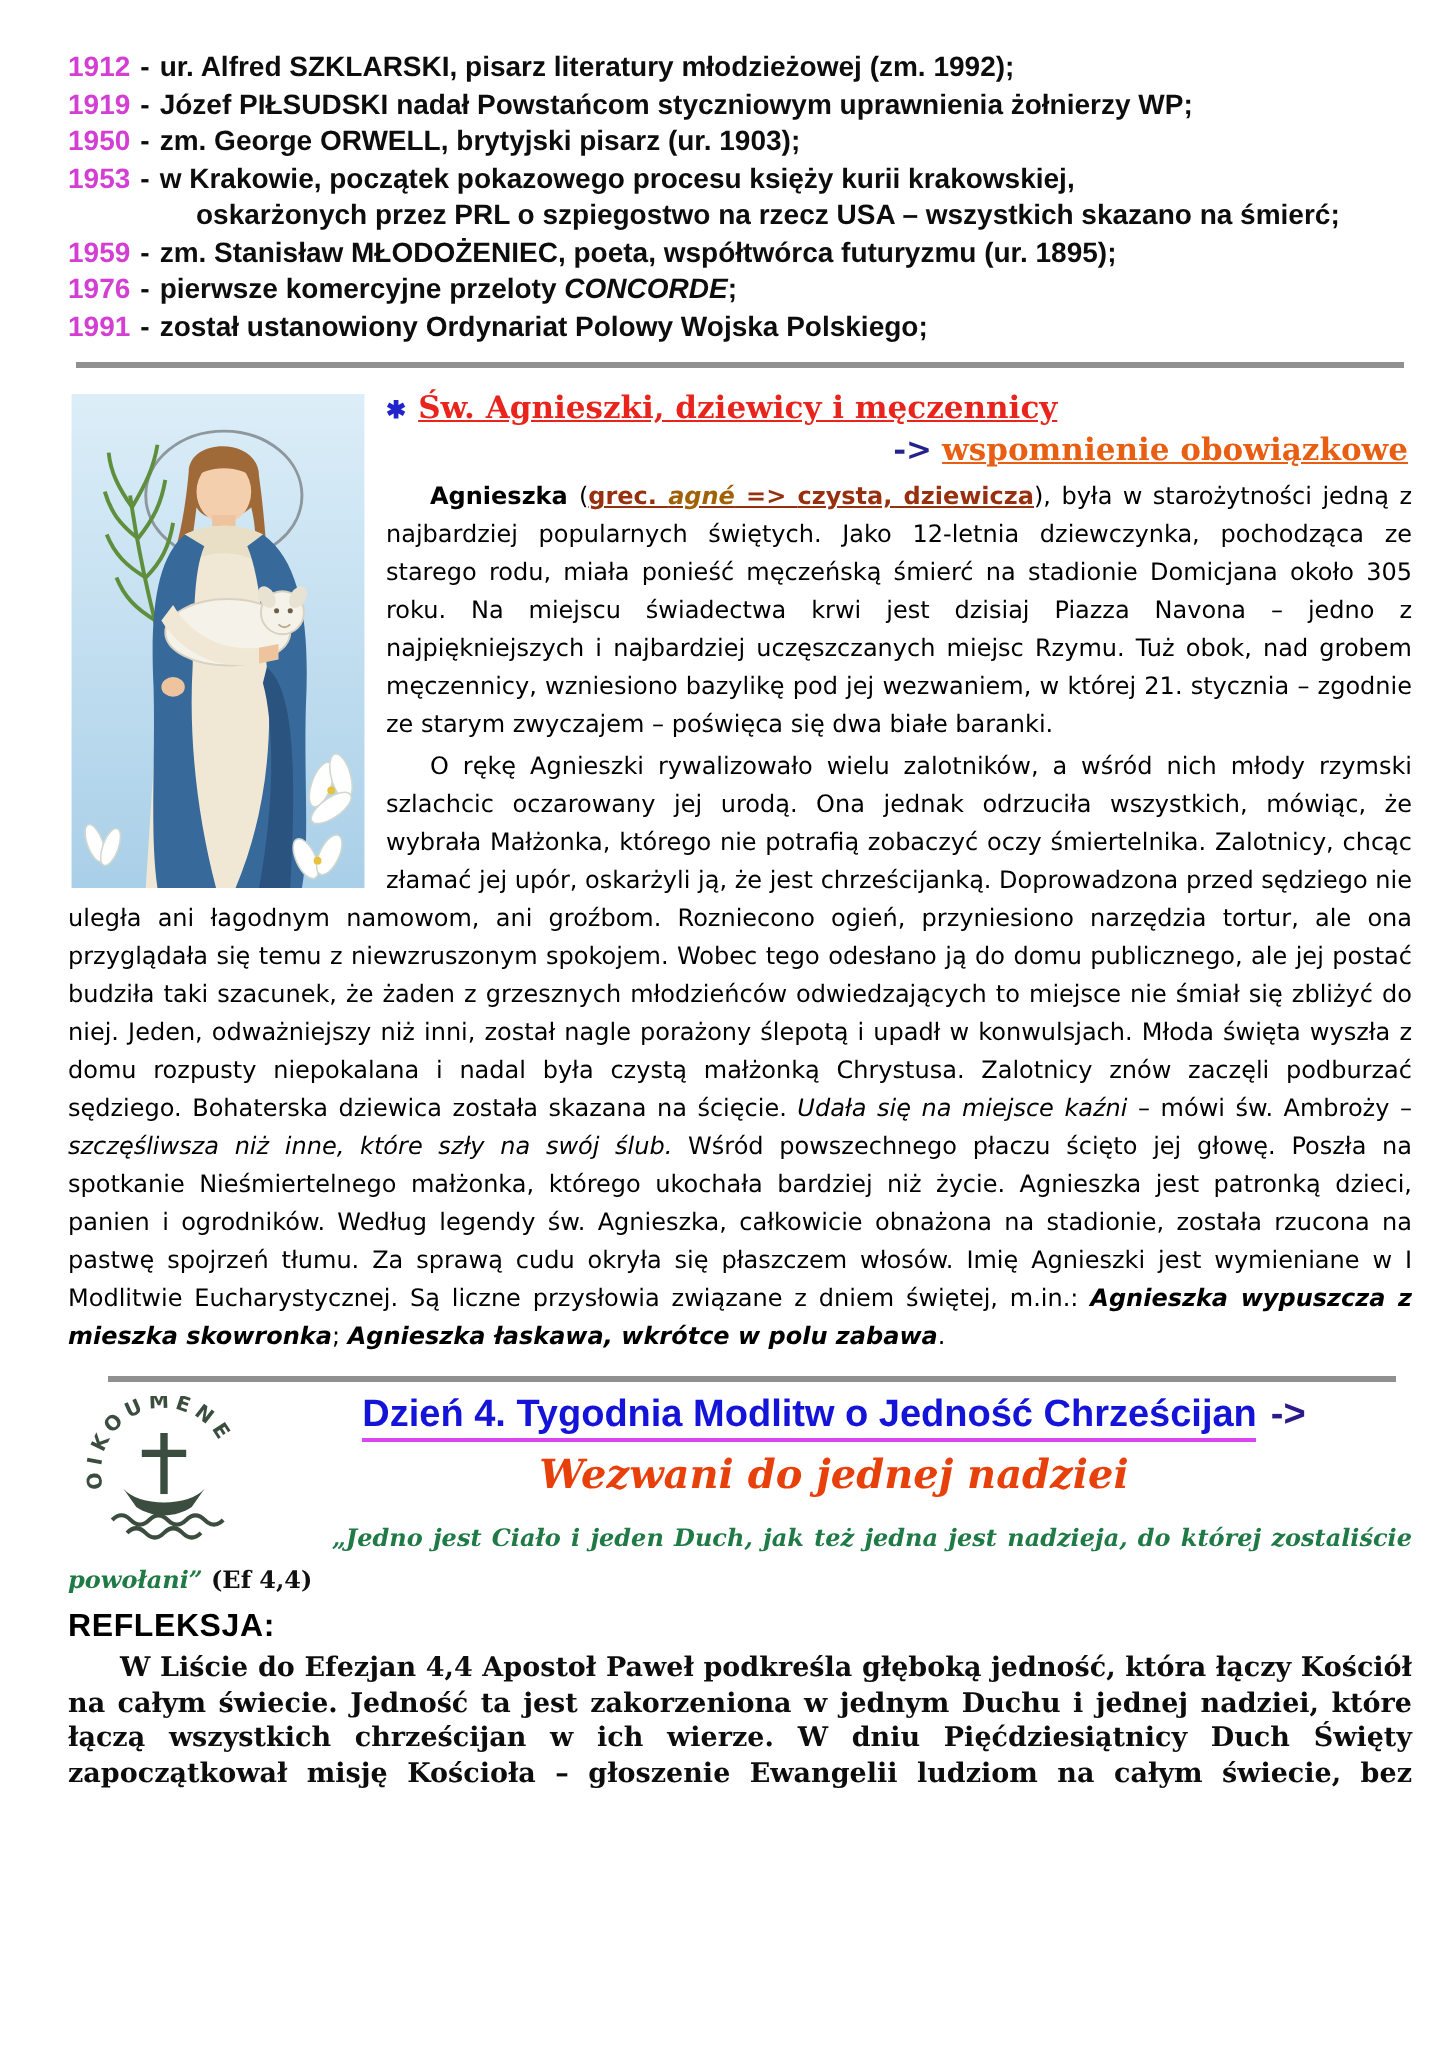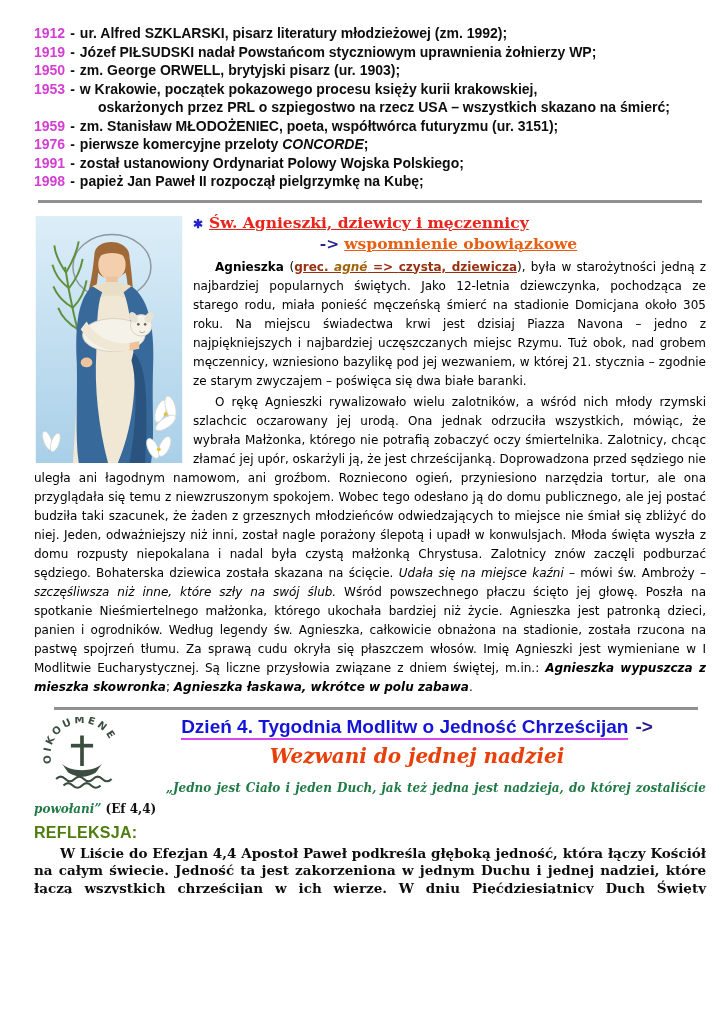--- a/index.html
+++ b/index.html
@@ -17,21 +17,21 @@
   .cal .it { font-style:italic; }
   
   .rule { border:0; border-top:3px solid #909090; height:0; }
   .rule1 { margin:9px 0 10px 4px; width:664px; }
   .rule2 { margin:8px 8px 5px 20px; width:644px; clear:both; }
   
   .agnes { font:12px/19px "DejaVu Sans","Liberation Sans",sans-serif; text-align:justify; }
   .agnes-image { float:left; width:150px; height:247px; margin:3px 9px 2px 0; }
   .agnes-image svg { display:block; width:100%; height:100%; }
   .agnes-head1 { font:bold 15.5px/20px "DejaVu Serif","Liberation Serif",serif; text-align:left; }
-  .agnes-head2 { font:bold 15.5px/20px "DejaVu Serif","Liberation Serif",serif; text-align:center; padding-right:2px; margin-bottom:4px; }
+  .agnes-head2 { font:bold 15.5px/20px "DejaVu Serif","Liberation Serif",serif; text-align:right; padding-right:2px; margin-bottom:4px; }
   .star { color:#2323cc; font-size:12px; }
   .title { color:#e8241c; text-decoration:underline; margin-left:6px;text-align:center; }
   .arrow { color:#23238c; }
   .memo { color:#e85e12; text-decoration:underline; margin-left:5px; }
   .agnes p { margin:0 0 2px; text-indent:22px; }
   .bold { font-weight:bold; }
   .grec-group { font-weight:bold; color:#97300f; text-decoration:underline; }
   .agne { color:#a16207; font-style:italic; }
   .it { font-style:italic; }
   .bi { font-style:italic; font-weight:bold; }
@@ -39,40 +39,39 @@
   .wcc-logo { float:left; width:84px; height:74px; margin:2px 4px 0 6px; }
   .wcc-logo svg { display:block; width:100%; height:100%; }
   .unity-head { text-align:center; font:bold 19px/24px "Liberation Sans",sans-serif; margin-top:2px; }
   .h-main { color:#1414d9; border-bottom:2px solid #d946ef; padding-bottom:1px; }
   .h-arrow { color:#2a1a8a; margin-left:7px; }
   .unity-sub { text-align:center; font-family:"DejaVu Serif","Liberation Serif",serif;
                font-weight:bold; font-style:italic; font-size:20px; line-height:26px; color:#e8400a; margin-top:4px; }
   .quote { font-family:"DejaVu Serif","Liberation Serif",serif; font-weight:bold; font-style:italic;
            font-size:12px; line-height:21px; color:#1f7a45; text-indent:38px; text-align:justify; margin:9px 0 3px; }
   .q-ref { color:#111; font-style:normal; }
-  .label-blue { font:bold 16px/20px "Liberation Sans",sans-serif; color:#4d7c0f; margin:1px 0 2px; letter-spacing:0.3px; }
+  .label-blue { font:bold 16px/20px "Liberation Sans",sans-serif; color:#000000; margin:1px 0 2px; letter-spacing:0.3px; }
   .reflect { font-family:"DejaVu Serif","Liberation Serif",serif; font-weight:bold;
              font-size:13.5px; line-height:17.5px; text-align:justify; text-indent:26px; margin:1px 0 3px; color:#0d0d0d; }
   .clearfix::after { content:""; display:block; clear:both; }
 </style>
 </head>
 <body>
 
 <div class="page">
 
   <div class="cal">
     <div class="cal-row"><span class="year">1912</span><span class="cal-sep">-</span><span>ur. Alfred SZKLARSKI, pisarz literatury młodzieżowej (zm. 1992);</span></div>
     <div class="cal-row"><span class="year">1919</span><span class="cal-sep">-</span><span>Józef PIŁSUDSKI nadał Powstańcom styczniowym uprawnienia żołnierzy WP;</span></div>
     <div class="cal-row"><span class="year">1950</span><span class="cal-sep">-</span><span>zm. George ORWELL, brytyjski pisarz (ur. 1903);</span></div>
     <div class="cal-row"><span class="year">1953</span><span class="cal-sep">-</span><span>w Krakowie, początek pokazowego procesu księży kurii krakowskiej,</span></div>
     <div class="cal-cont">oskarżonych przez PRL o szpiegostwo na rzecz USA – wszystkich skazano na śmierć;</div>
-    <div class="cal-row"><span class="year">1959</span><span class="cal-sep">-</span><span>zm. Stanisław MŁODOŻENIEC, poeta, współtwórca futuryzmu (ur. 3151);</span></div>
+    <div class="cal-row"><span class="year">1959</span><span class="cal-sep">-</span><span>zm. Stanisław MŁODOŻENIEC, poeta, współtwórca futuryzmu (ur. 1895);</span></div>
     <div class="cal-row"><span class="year">1976</span><span class="cal-sep">-</span><span>pierwsze komercyjne przeloty </span><span class="it">CONCORDE</span><span>;</span></div>
     <div class="cal-row"><span class="year">1991</span><span class="cal-sep">-</span><span>został ustanowiony Ordynariat Polowy Wojska Polskiego;</span></div>
-    <div class="cal-row"><span class="year">1998</span><span class="cal-sep">-</span><span>papież Jan Paweł II rozpoczął pielgrzymkę na Kubę;</span></div>
   </div>
 
   <hr class="rule rule1">
 
   <div class="agnes clearfix">
     <div class="agnes-image">
       <svg viewBox="0 0 150 253" xmlns="http://www.w3.org/2000/svg">
         <defs>
           <linearGradient id="sky" x1="0" y1="0" x2="0" y2="1">
             <stop offset="0" stop-color="#dceef8"></stop>

